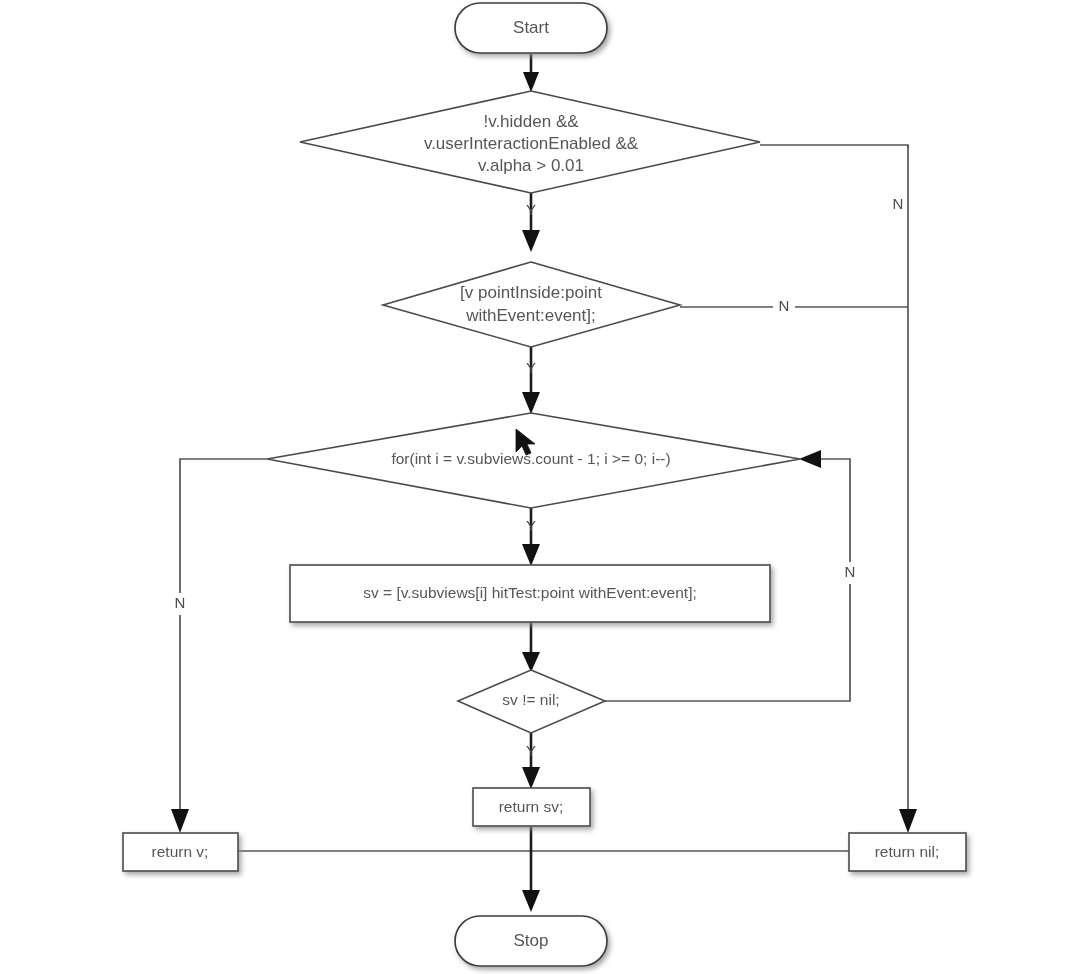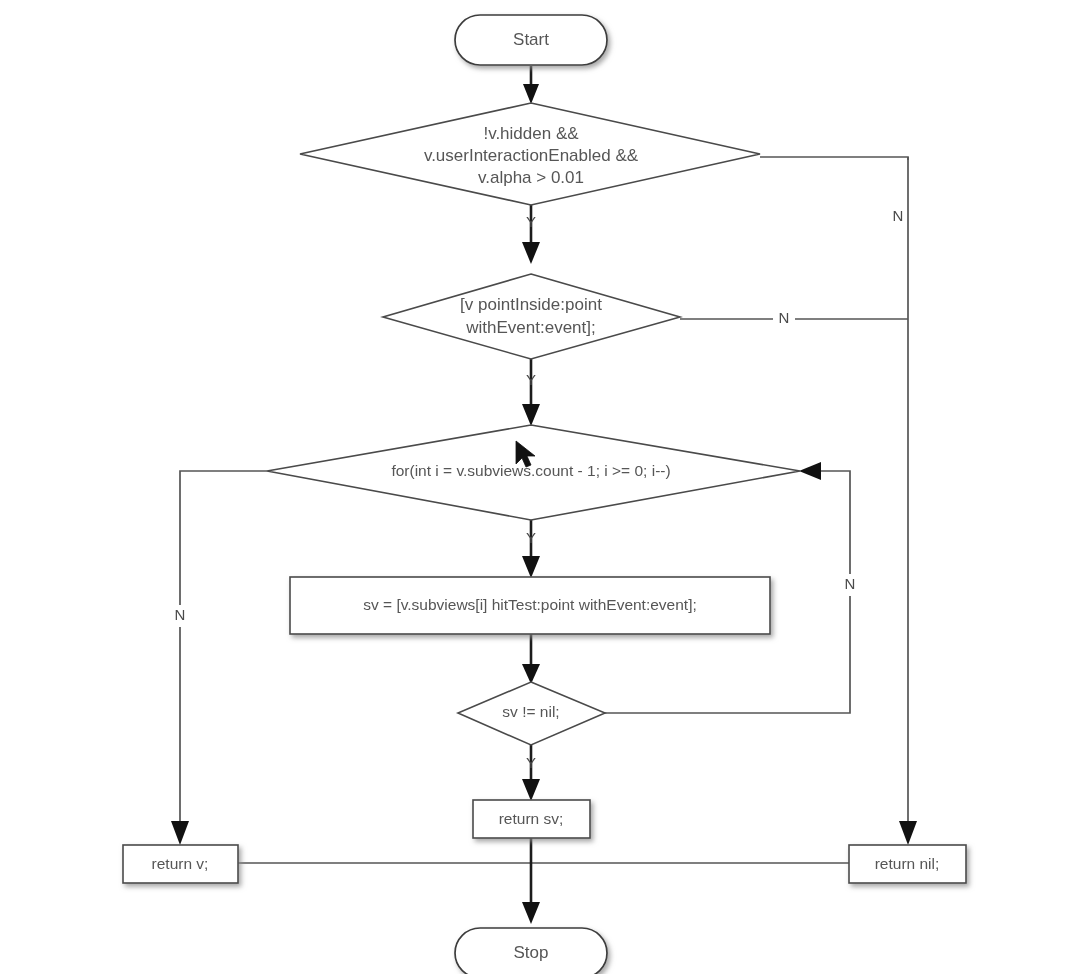--- a/index.html
+++ b/index.html
@@ -11,21 +11,21 @@
   body {
     width: 1080px;
     height: 974px;
     position: relative;
     overflow: hidden;
     font-family: "Liberation Sans", sans-serif;
   }
   #flow-root {
     position: absolute;
     left: 0;
-    top: 12px;
+    top: 0;
     width: 1080px;
     height: 820px;
   }
   svg#flow-svg {
     position: absolute;
     left: 0;
     top: 0;
     width: 1080px;
     height: 974px;
     display: block;

